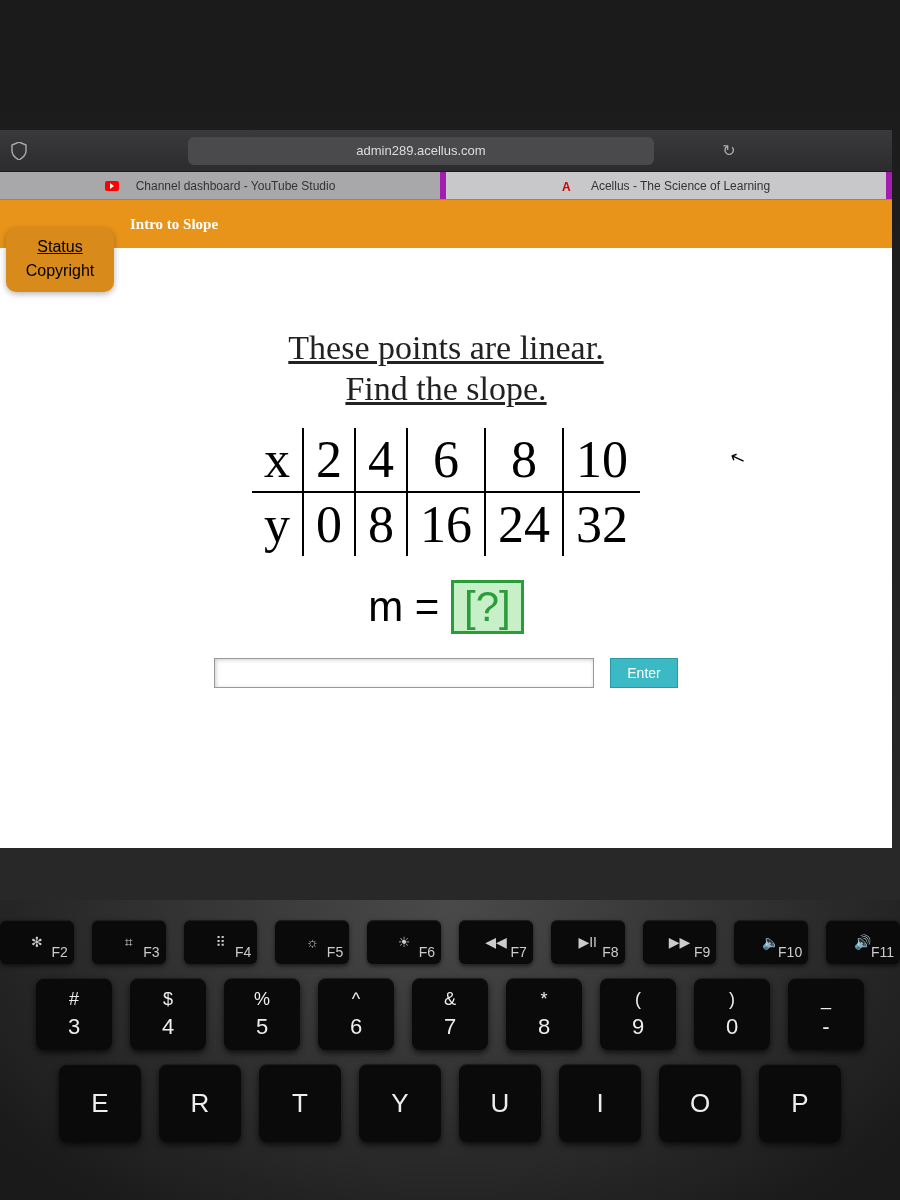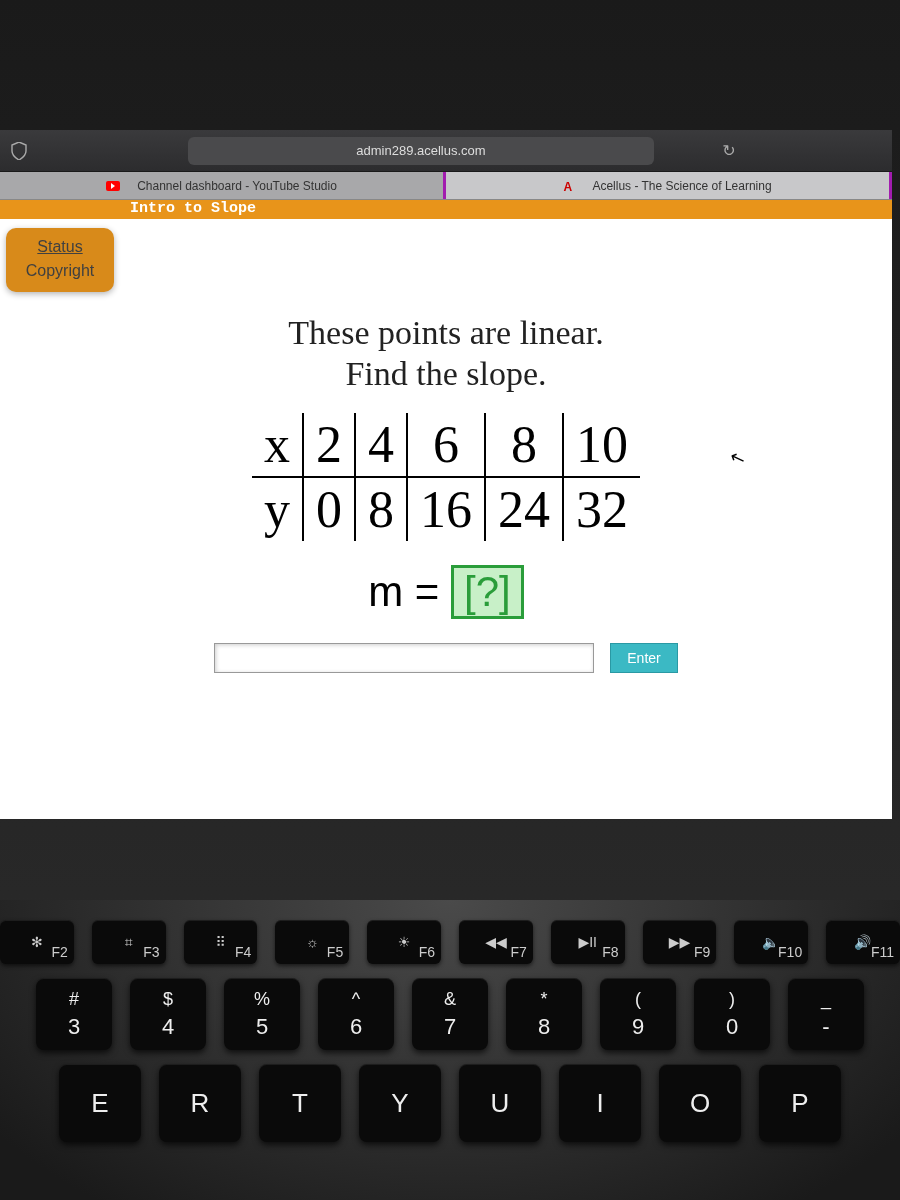--- a/index.html
+++ b/index.html
@@ -60,84 +60,85 @@
     font-size: 12px;
     color: #333;
     border-bottom: 1px solid #888;
   }
   .tab {
     flex: 1;
     display: flex;
     align-items: center;
     justify-content: center;
     gap: 17px;
-    border-right: 3px solid #a21caf;
+    border-right: 6px solid #a21caf;
     padding: 0 8px;
     white-space: nowrap;
     overflow: hidden;
   }
   .tab.active {
     background: #c8c8ca;
   }
   .youtube-icon {
     width: 14px; height: 10px; background:#ff0000; border-radius:2px; position:relative; flex-shrink:0;
   }
   .youtube-icon::after {
     content:""; position:absolute; left:5px; top:2px;
     border-left:4px solid #fff; border-top:3px solid transparent; border-bottom:3px solid transparent;
   }
   .acellus-icon {
     width:12px; height:12px; color:#cc0000; font-weight:bold; font-size:12px; flex-shrink:0;
   }
 
   
   .lesson-bar {
-    height: 19px;
+    height: 48px;
     background: #e8941a;
     display: flex;
-    align-items: flex-start;
+    align-items: center;
     padding-left: 130px;
     color: #fff;
     font-weight: bold;
     font-size: 15px;
-    font-family: Liberation Mono, monospace;
+    font-family: Liberation Serif, serif;
   }
 
   
   .sidebar-badge {
     position: absolute;
     left: 6px;
     top: 228px;
     width: 108px;
     background: #d88a1a;
     border-radius: 10px;
     padding: 10px 0 12px 0;
     text-align: center;
-    color: #404040;
+    color: #000000;
     font-size: 16px;
     box-shadow: 0 2px 6px rgba(0,0,0,0.3);
   }
   .sidebar-badge .line1 { text-decoration: underline; margin-bottom: 6px; }
   .sidebar-badge .line2 { }
 
   
   .content {
     background: #fff;
     padding: 30px 40px 40px 40px;
     min-height: 600px;
     position: relative;
   }
   .prompt {
     text-align: center;
     font-family: Georgia, "Times New Roman", serif;
     font-size: 34px;
     color: #222;
     line-height: 1.2;
     margin-bottom: 18px;
-    margin-top: 64px;
+    margin-top: 50px;
+    text-decoration: underline;
   }
   .data-table {
     margin: 0 auto;
     border-collapse: collapse;
     font-family: "Times New Roman", serif;
     font-size: 52px;
   }
   .data-table td {
     padding: 2px 12px;
     text-align: center;

